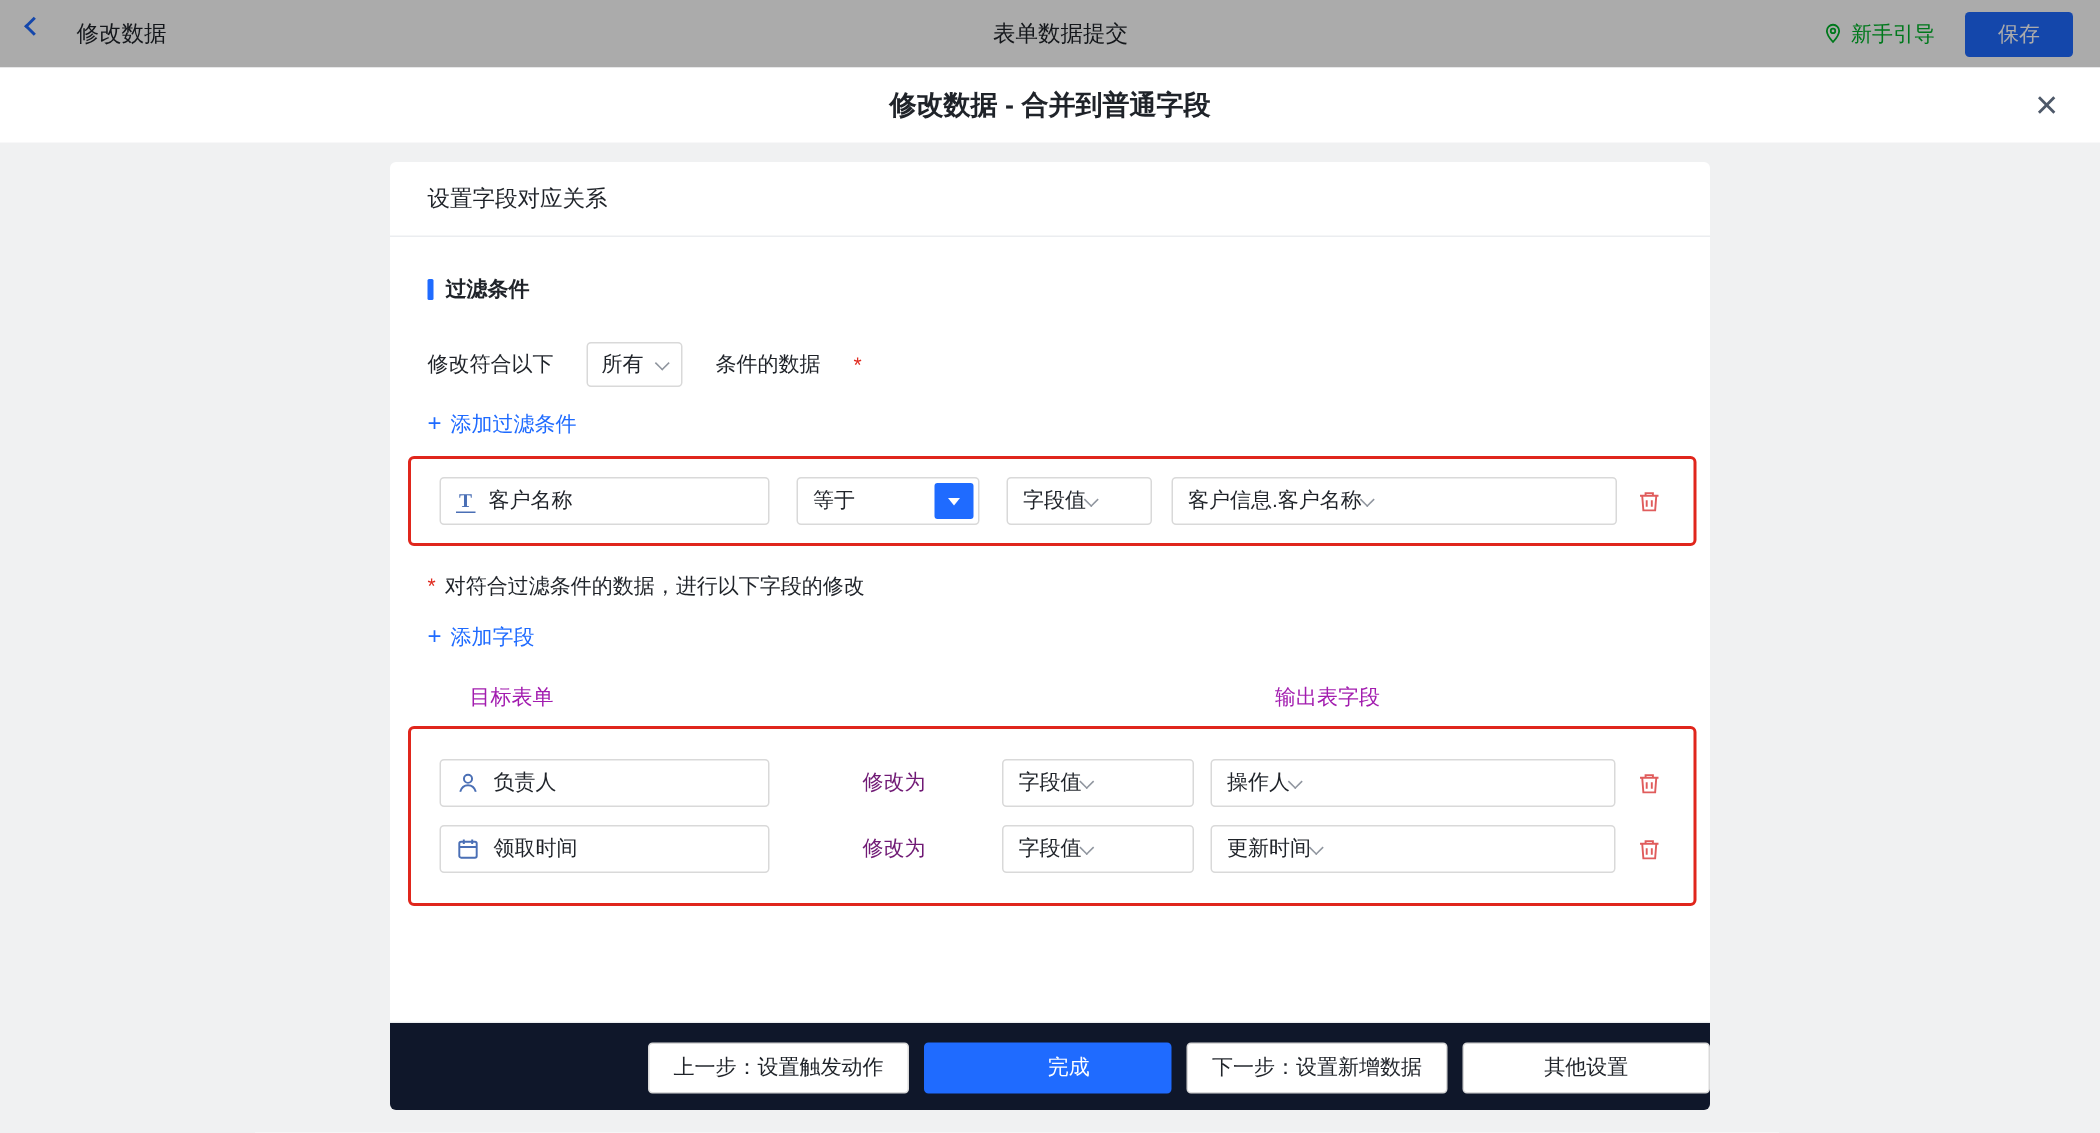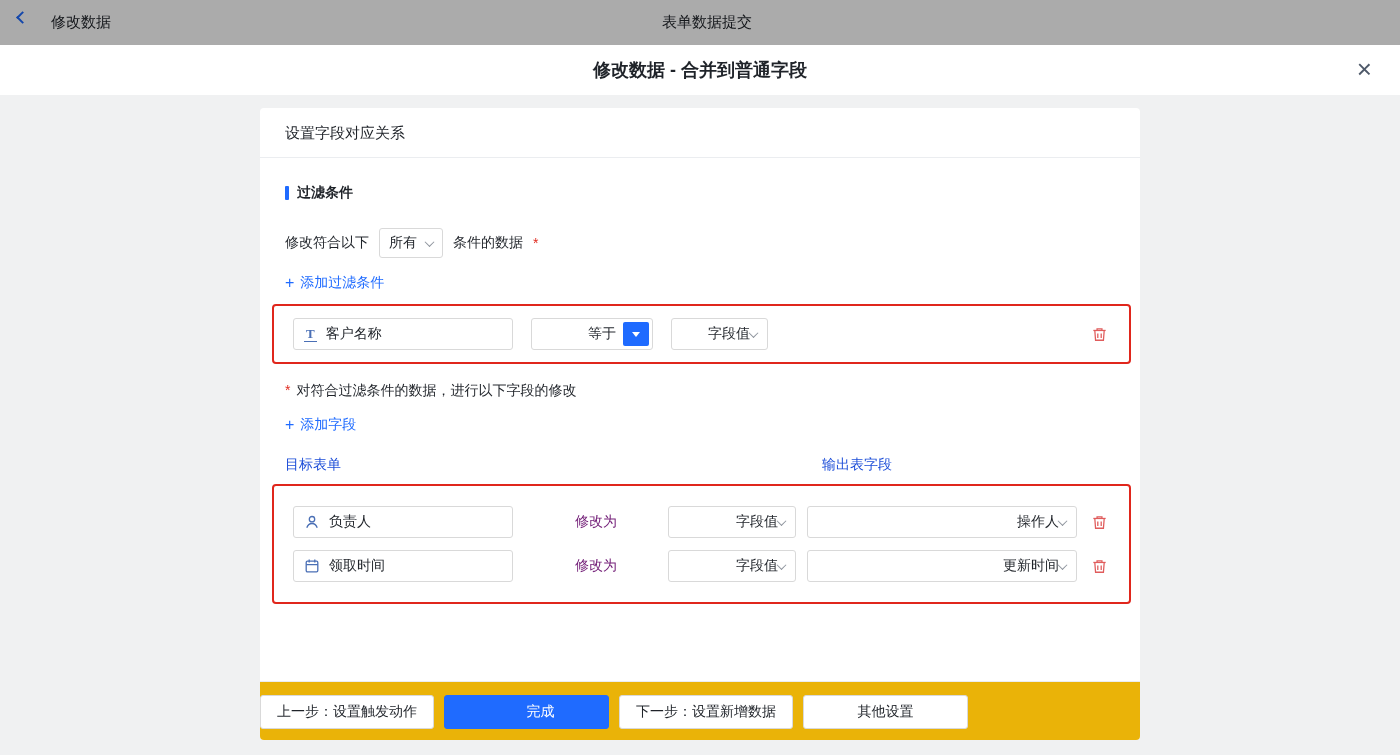--- a/index.html
+++ b/index.html
@@ -24,67 +24,77 @@
 
   
   .content{height:660px;padding-top:13px;background:#f0f1f2;}
   .card{position:relative;width:880px;height:632px;margin:0 auto;background:#fff;border-radius:4px;}
   .card-header{height:50px;line-height:49px;padding:0 25px;border-bottom:1px solid #ebedf0;font-size:15px;color:#1f2329;}
   .card-body{padding:0 25px;}
 
   .section-title{margin-top:26px;display:flex;align-items:center;gap:8px;font-weight:bold;font-size:14px;color:#1f2329;}
   .section-bar{width:4px;height:14px;background:#1f6bff;border-radius:1px;}
 
-  .filter-line{margin-top:26px;display:flex;align-items:center;gap:10px;color:#1f2329;}
+  .filter-line{margin-top:26px;display:flex;align-items:center;gap:22px;color:#1f2329;}
   .mini-select{height:30px;min-width:64px;border:1px solid #d9d9d9;border-radius:3px;background:#fff;display:inline-flex;align-items:center;justify-content:space-between;gap:8px;padding:0 9px;cursor:pointer;font-family:Liberation Serif, serif;}
   .req{color:#e02b20;}
 
   .add-link{margin-top:16px;display:inline-flex;align-items:center;gap:6px;color:#1f6bff;cursor:pointer;}
   .plus{font-size:16px;line-height:1;}
 
   .red-box{border:2px solid #e0261c;border-radius:4px;margin:12px -16px 0 -13px;padding:12px 19px;display:flex;flex-direction:column;gap:12px;}
   .red-box.map{margin-top:10px;padding:20px 19px;}
 
   .row{display:flex;align-items:center;}
 
   .input-box{width:220px;height:32px;border:1px solid #d9d9d9;border-radius:3px;background:#fff;display:flex;align-items:center;gap:9px;padding:0 10px;color:#1f2329;}
   .field-icon{display:flex;align-items:center;justify-content:center;flex:none;color:#4a6fb5;}
   .t-icon{font-family:"Liberation Serif","DejaVu Serif",serif;font-weight:bold;font-size:13px;line-height:1;border-bottom:1.5px solid #4a6fb5;padding:0 2px 1px;}
 
-  .select{height:32px;border:1px solid #d9d9d9;border-radius:3px;background:#fff;display:flex;align-items:center;justify-content:flex-end;padding:0 10px;cursor:pointer;color:#1f2329;}
+  .select{height:32px;border:1px solid #d9d9d9;border-radius:3px;background:#fff;display:flex;align-items:center;justify-content:flex-start;padding:0 10px;cursor:pointer;color:#1f2329;}
   .chev{width:7px;height:7px;border-right:1.6px solid #8f959e;border-bottom:1.6px solid #8f959e;transform:rotate(45deg) translate(-1px,-1px);flex:none;}
   .op-select{position:relative;width:122px;margin-left:18px;padding-right:36px;}
   .op-caret{position:absolute;top:3px;right:3px;bottom:3px;width:26px;background:#1f6bff;border-radius:2px;display:flex;align-items:center;justify-content:center;cursor:pointer;}
   .tri{width:0;height:0;border-left:4.5px solid transparent;border-right:4.5px solid transparent;border-top:5.5px solid #fff;}
 
   .sel-vtype{width:97px;margin-left:18px;}
   .sel-value{width:297px;margin-left:13px;}
   .sel-vtype2{width:128px;}
   .sel-value2{width:270px;margin-left:11px;}
   .modify-label{width:46px;margin-left:62px;margin-right:47px;color:#701a75;flex:none;}
 
   .trash-btn{margin-left:auto;background:none;border:none;cursor:pointer;display:flex;align-items:center;padding:2px;}
 
   .map-desc{margin-top:18px;display:flex;align-items:flex-start;gap:6px;color:#1f2329;}
-  .cols{margin-top:22px;display:flex;color:#1d4ed8;}
+  .cols{margin-top:22px;display:flex;color:#a21caf;margin-left:28px;}
   .col-target{width:537px;}
 
-  .card-footer{position:absolute;left:0;right:0;bottom:0;border-top:1px solid #ebedf0;padding:13px 0 11px;display:flex;justify-content:flex-start;gap:10px;background:#eab308;border-radius:0 0 4px 4px;}
+  .card-footer{position:absolute;left:0;right:0;bottom:0;border-top:1px solid #ebedf0;padding:13px 0 11px;display:flex;justify-content:flex-end;gap:10px;background:#0f172a;border-radius:0 0 4px 4px;}
   .btn{height:34px;min-width:165px;padding:0 16px;border:1px solid #d9d9d9;border-radius:3px;background:#fff;color:#1f2329;font-size:14px;display:flex;align-items:center;justify-content:center;cursor:pointer;font-family:inherit;}
   .btn-primary{background:#1f6bff;border-color:#1f6bff;color:#fff;padding-left:44px;}
 </style>
 </head>
 <body>
 
 <header class="topbar">
   <div class="topbar-left">
     <span class="chevron-left"></span>
     <span class="back-label">修改数据</span>
   </div>
   <div class="topbar-title">表单数据提交</div>
+  <div class="topbar-right">
+    <span class="guide-link">
+      <svg width="14" height="15" viewBox="0 0 14 15" fill="none" stroke="#00b42a" stroke-width="1.2">
+        <path d="M7 1.5c-2.3 0-4.1 1.8-4.1 4.1C2.9 8.4 7 13 7 13s4.1-4.6 4.1-7.4C11.1 3.3 9.3 1.5 7 1.5z"></path>
+        <circle cx="7" cy="5.6" r="1.5"></circle>
+      </svg>
+      <span>新手引导</span>
+    </span>
+    <button class="save-button">保存</button>
+  </div>
 </header>
 
 <div class="modal-header">
   <span class="modal-title">修改数据 - 合并到普通字段</span>
   <span class="close-icon">×</span>
 </div>
 
 <div class="content">
   <div class="card">
     <div class="card-header">设置字段对应关系</div>
@@ -119,20 +129,24 @@
             <span>客户名称</span>
           </div>
           <div class="select op-select">
             <span>等于</span>
             <span class="op-caret">
               <span class="tri"></span>
             </span>
           </div>
           <div class="select sel-vtype">
             <span>字段值</span>
+            <span class="chev"></span>
+          </div>
+          <div class="select sel-value">
+            <span>客户信息.客户名称</span>
             <span class="chev"></span>
           </div>
           <button class="trash-btn">
             <svg width="17" height="17" viewBox="0 0 16 16" fill="none" stroke="#e05c5c" stroke-width="1.2">
               <path d="M2.2 4.2h11.6"></path>
                 <path d="M5.7 4V2.6h4.6V4"></path>
                 <path d="M3.6 4.4l.7 9h7.4l.7-9"></path>
                 <path d="M6.4 7v4.2M9.6 7v4.2"></path>
             </svg>
           </button>

